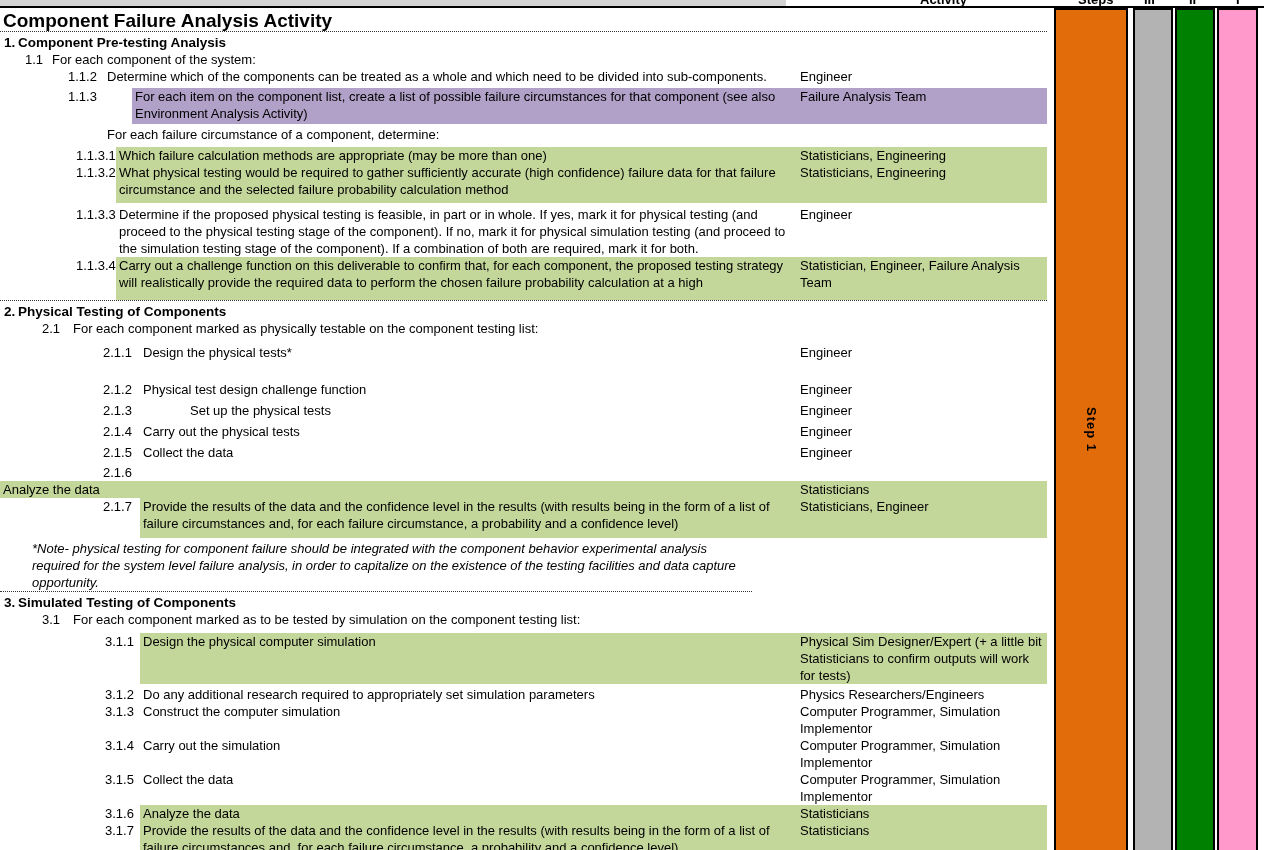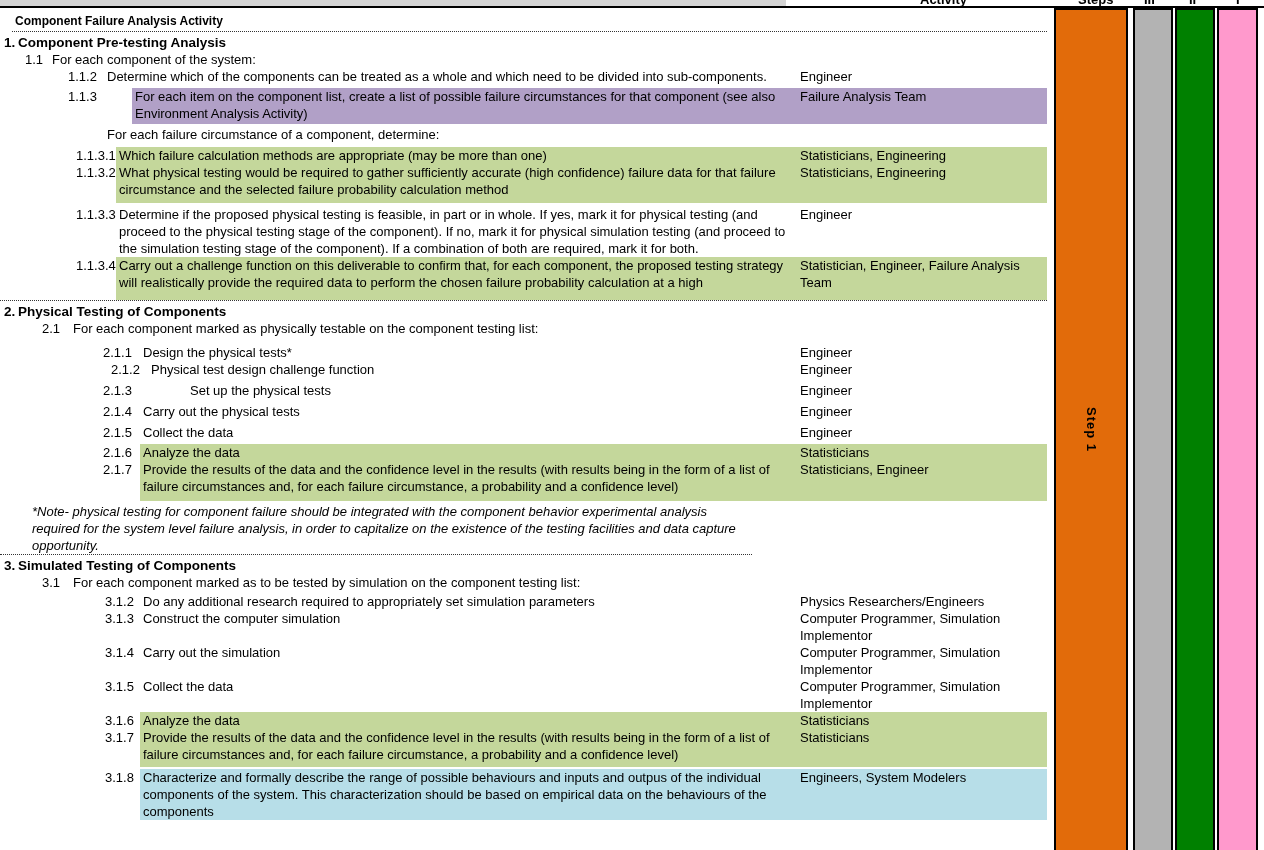--- a/index.html
+++ b/index.html
@@ -15,21 +15,21 @@
   .hdr-label { position:absolute; top:-9px; font-weight:bold; font-size:13px; white-space:nowrap; }
   .hdr-activity { left:920px; }
   .hdr-steps   { left:1078px; }
   .hdr-mark-1  { left:1144px; }
   .hdr-mark-2  { left:1189px; }
   .hdr-mark-3  { left:1236px; }
 
   
   .content { position:absolute; left:0; top:10px; width:1047px; }
   .row.sep { border-bottom:1px dotted #333; }
-  .row.title { font-size:12px; font-weight:bold; line-height:20px; padding:1px 0 0 3px;margin-left:12px; }
+  .row.title { font-size:19px; font-weight:bold; line-height:20px; padding:1px 0 0 3px; }
   .row.section { display:flex; font-weight:bold; font-size:13.5px; }
   .row.section .num { flex:none; width:18px; padding-left:4px; }
   .row.note { font-style:italic; padding-left:32px; width:752px; }
   .row.task { display:flex; }
   .row.task .num { flex:none; }
   .l2  .num { margin-left:25px;  width:24px; }
   .l2b .num { margin-left:42px;  width:28px; }
   .l3  .num { margin-left:68px;  width:36px; }
   .l3b .num { margin-left:103px; width:37px; }
   .l3c .num { margin-left:105px; width:35px; }
@@ -139,21 +139,21 @@
           <div class="btext">For each component marked as physically testable on the component testing list:</div>
         </div>
       </div>
       <div class="row task l3b" style="margin-top: 7px;">
         <span class="num">2.1.1</span>
         <div class="body">
           <div class="btext">Design the physical tests*</div>
           <div class="brole">Engineer</div>
         </div>
       </div>
-      <div class="row task l3b" style="margin-top: 0; padding-left: 8px;">
+      <div class="row task l3b" style="margin-top: 20px;">
         <span class="num">2.1.2</span>
         <div class="body">
           <div class="btext">Physical test design challenge function</div>
           <div class="brole">Engineer</div>
         </div>
       </div>
       <div class="row task l3b" style="margin-top: 4px; gap: 47px;">
         <span class="num">2.1.3</span>
         <div class="body">
           <div class="btext">Set up the physical tests</div>
@@ -167,21 +167,21 @@
           <div class="brole">Engineer</div>
         </div>
       </div>
       <div class="row task l3b" style="margin-top: 4px;">
         <span class="num">2.1.5</span>
         <div class="body">
           <div class="btext">Collect the data</div>
           <div class="brole">Engineer</div>
         </div>
       </div>
-      <div class="row task l3b" style="margin-top: 3px;">
+      <div class="row task l3b" style="margin-top: 3px; flex-direction: column;">
         <span class="num">2.1.6</span>
         <div class="body hl-green">
           <div class="btext">Analyze the data</div>
           <div class="brole">Statisticians</div>
         </div>
       </div>
       <div class="row task l3b">
         <span class="num">2.1.7</span>
         <div class="body hl-green" style="padding-bottom: 6px;">
           <div class="btext">Provide the results of the data and the confidence level in the results (with results being in the form of a list of failure circumstances and, for each failure circumstance, a probability and a confidence level)</div>
@@ -192,20 +192,27 @@
         <div class="ntext">*Note- physical testing for component failure should be integrated with the component behavior experimental analysis required for the system level failure analysis, in order to capitalize on the existence of the testing facilities and data capture opportunity.</div>
       </div>
       <div class="row section" style="margin-top: 2px;">
         <span class="num">3.</span>
         <div class="stext">Simulated Testing of Components</div>
       </div>
       <div class="row task l2b">
         <span class="num">3.1</span>
         <div class="body">
           <div class="btext">For each component marked as to be tested by simulation on the component testing list:</div>
+        </div>
+      </div>
+      <div class="row task l3c" style="margin-top: 5px;">
+        <span class="num">3.1.1</span>
+        <div class="body hl-green">
+          <div class="btext">Design the physical computer simulation</div>
+          <div class="brole">Physical Sim Designer/Expert (+ a little bit Statisticians to confirm outputs will work for tests)</div>
         </div>
       </div>
       <div class="row task l3c" style="margin-top: 2px;">
         <span class="num">3.1.2</span>
         <div class="body">
           <div class="btext">Do any additional research required to appropriately set simulation parameters</div>
           <div class="brole">Physics Researchers/Engineers</div>
         </div>
       </div>
       <div class="row task l3c">

